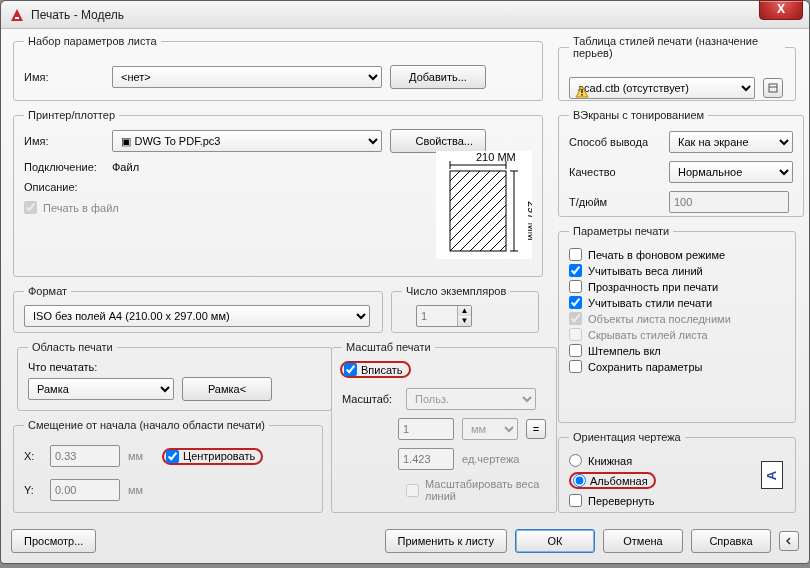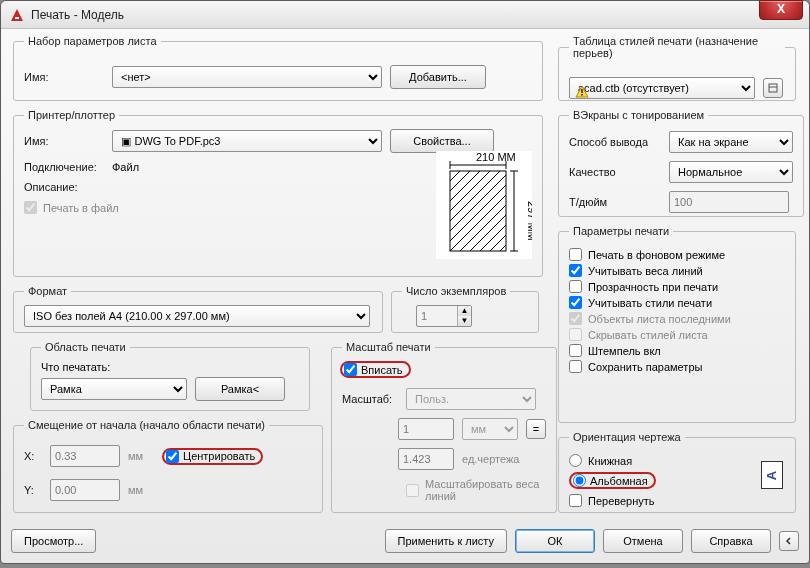--- a/index.html
+++ b/index.html
@@ -84,21 +84,21 @@
             </svg>
         </span>
       </div>
     </fieldset>
 
     <fieldset class="group" style="left:0; top:74px; width:530px; height:168px;">
       <legend>Принтер/плоттер</legend>
       <div class="row">
         <label class="lab" style="width:80px;">Имя:</label>
         <select style="width:270px;"><option>▣ DWG To PDF.pc3</option></select>
-        <button class="btn" style="width:104px;">Свойства...</button>
+        <button class="btn" style="width:96px;text-align:right;">Свойства...</button>
       </div>
       <div class="row" style="margin-top:8px;">
         <label class="lab" style="width:80px;">Подключение:</label>
         <span>Файл</span>
       </div>
       <div class="row" style="margin-top:8px;">
         <label class="lab" style="width:80px;">Описание:</label>
       </div>
       <div class="check" style="margin-top:8px;">
         <input type="checkbox" checked="" disabled="" style="">
@@ -196,21 +196,21 @@
       <div class="check">
           <input type="checkbox" style="">
           <span>Штемпель вкл</span>
         </div>
       <div class="check">
           <input type="checkbox" style="">
           <span>Сохранить параметры</span>
         </div>
     </fieldset>
 
-    <fieldset class="group" style="left:17px; top:306px; width:280px; height:70px;">
+    <fieldset class="group" style="left:4px; top:306px; width:315px; height:70px;">
       <legend>Область печати</legend>
       <div>Что печатать:</div>
       <div class="row" style="margin-top:4px;">
         <select style="width:146px;"><option>Рамка</option></select>
         <button class="btn" style="width:90px;">Рамка&lt;</button>
       </div>
     </fieldset>
 
     <fieldset class="group" style="left:318px; top:306px; width:212px; height:172px;">
       <legend>Масштаб печати</legend>

